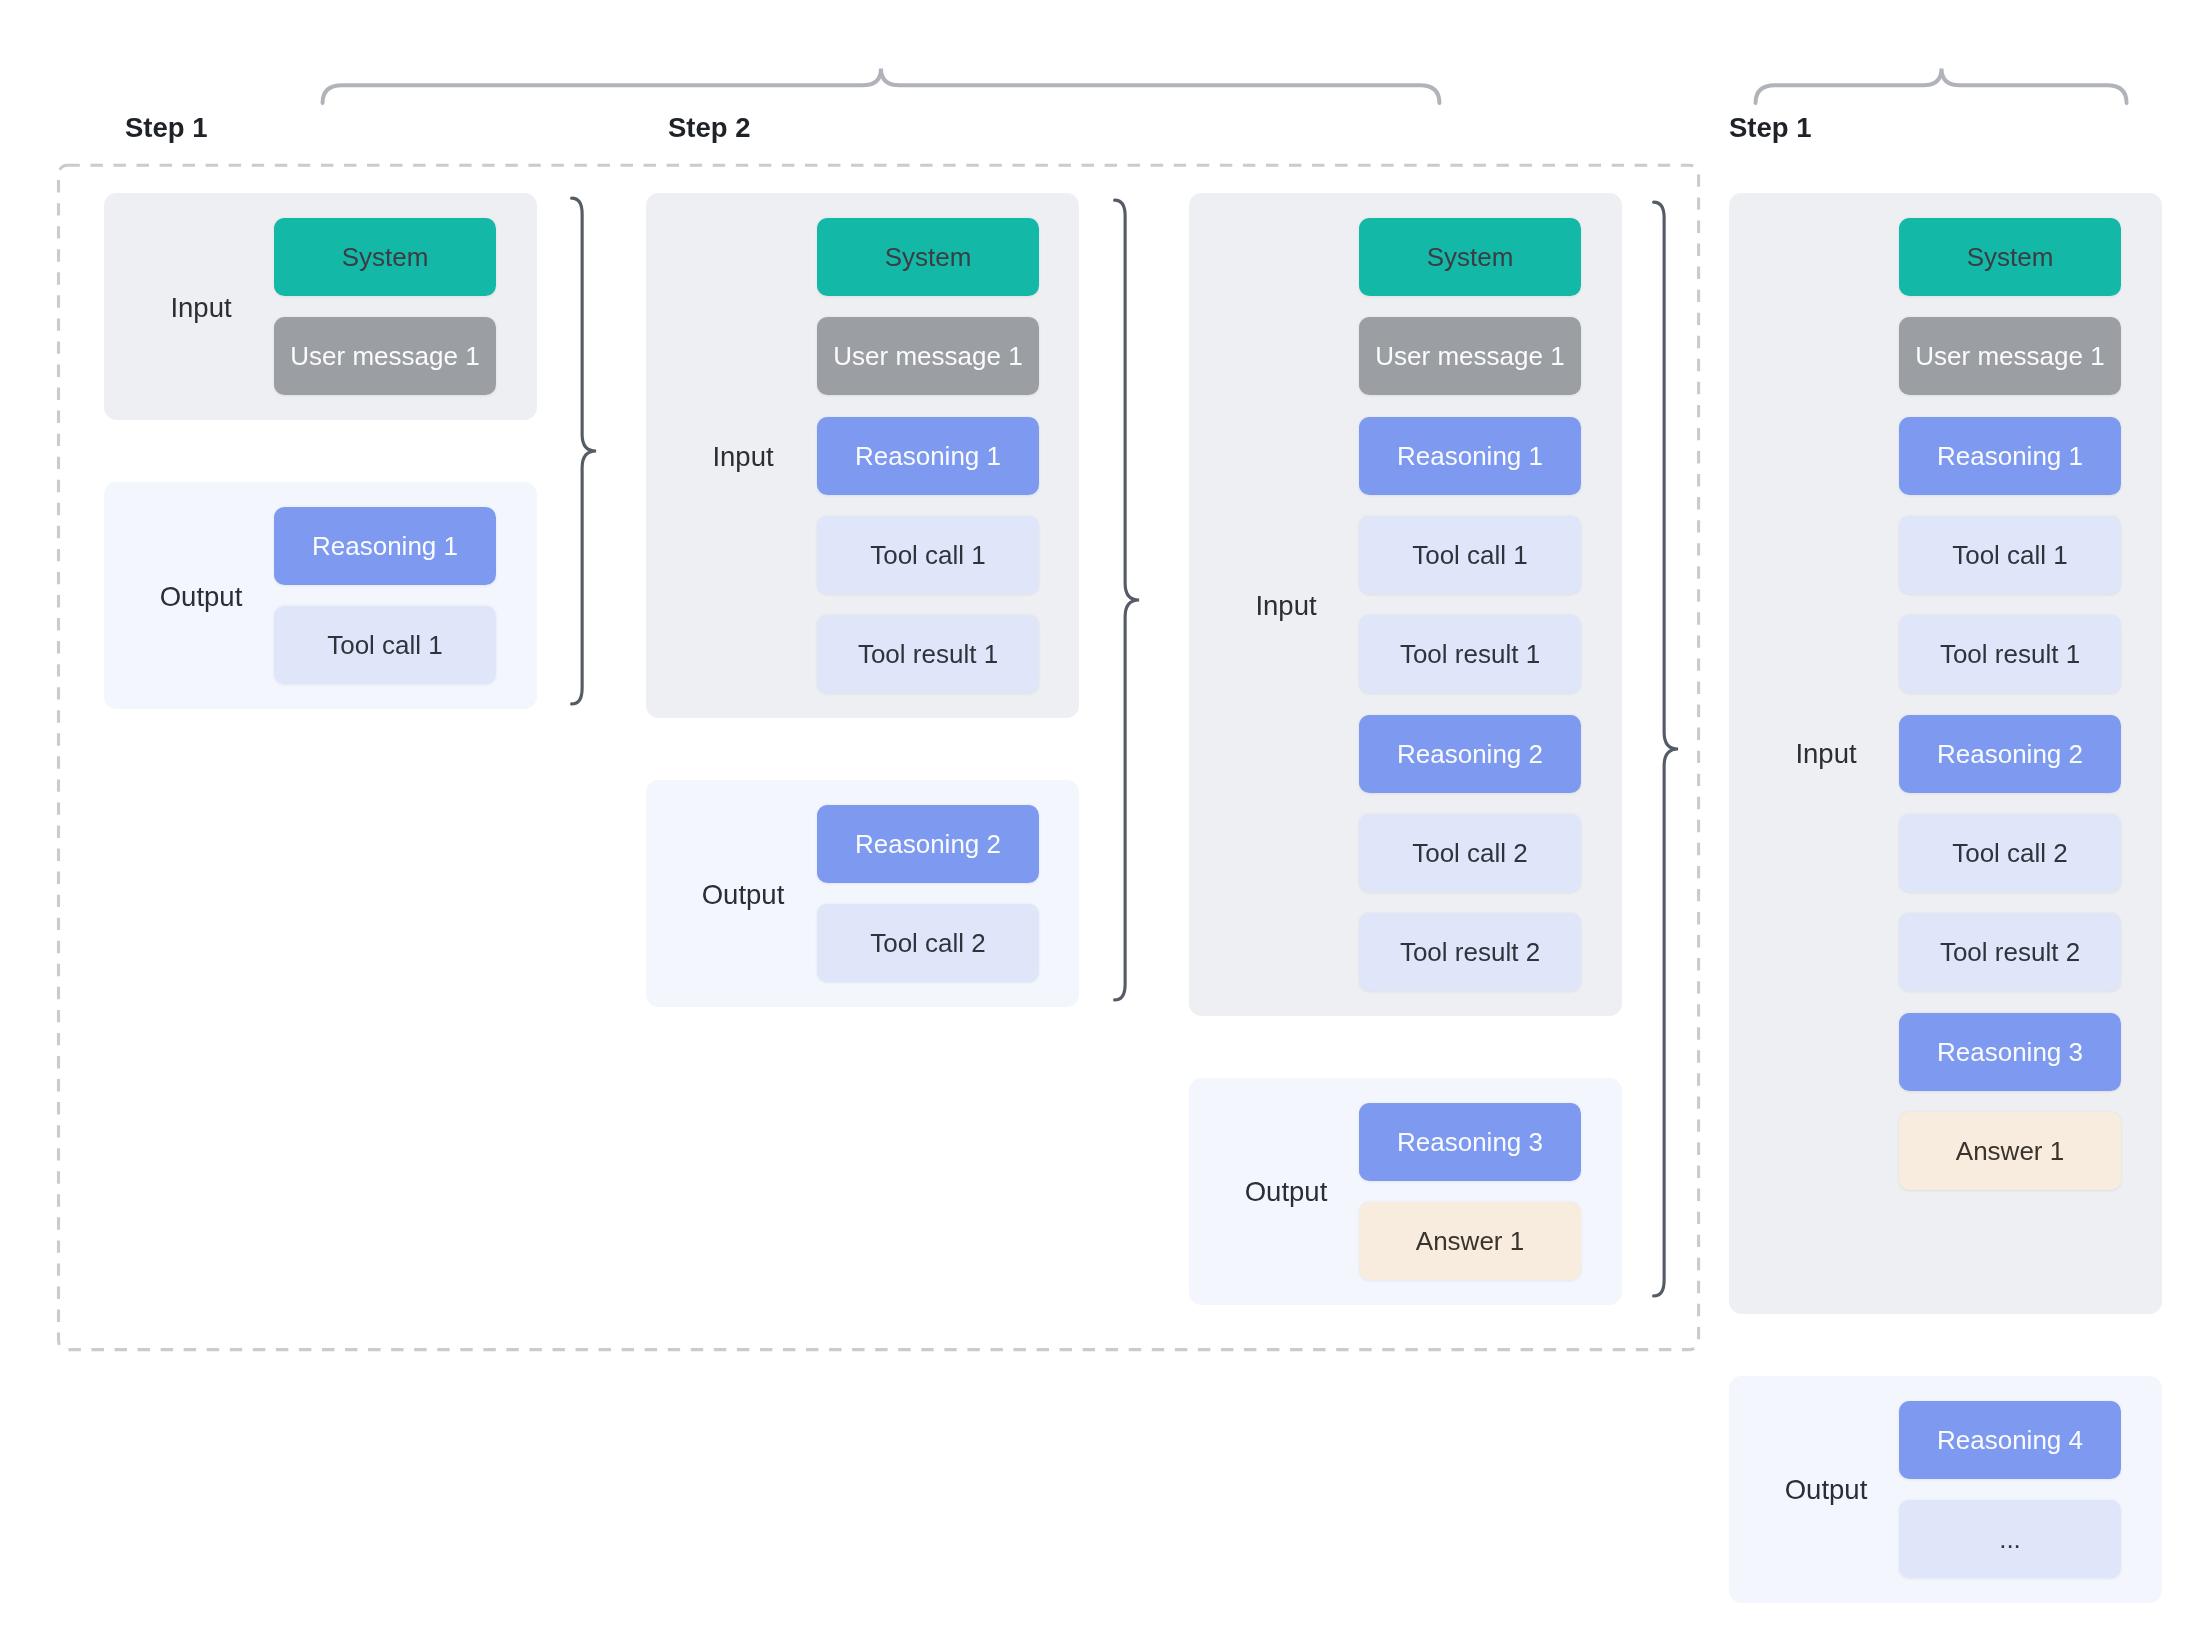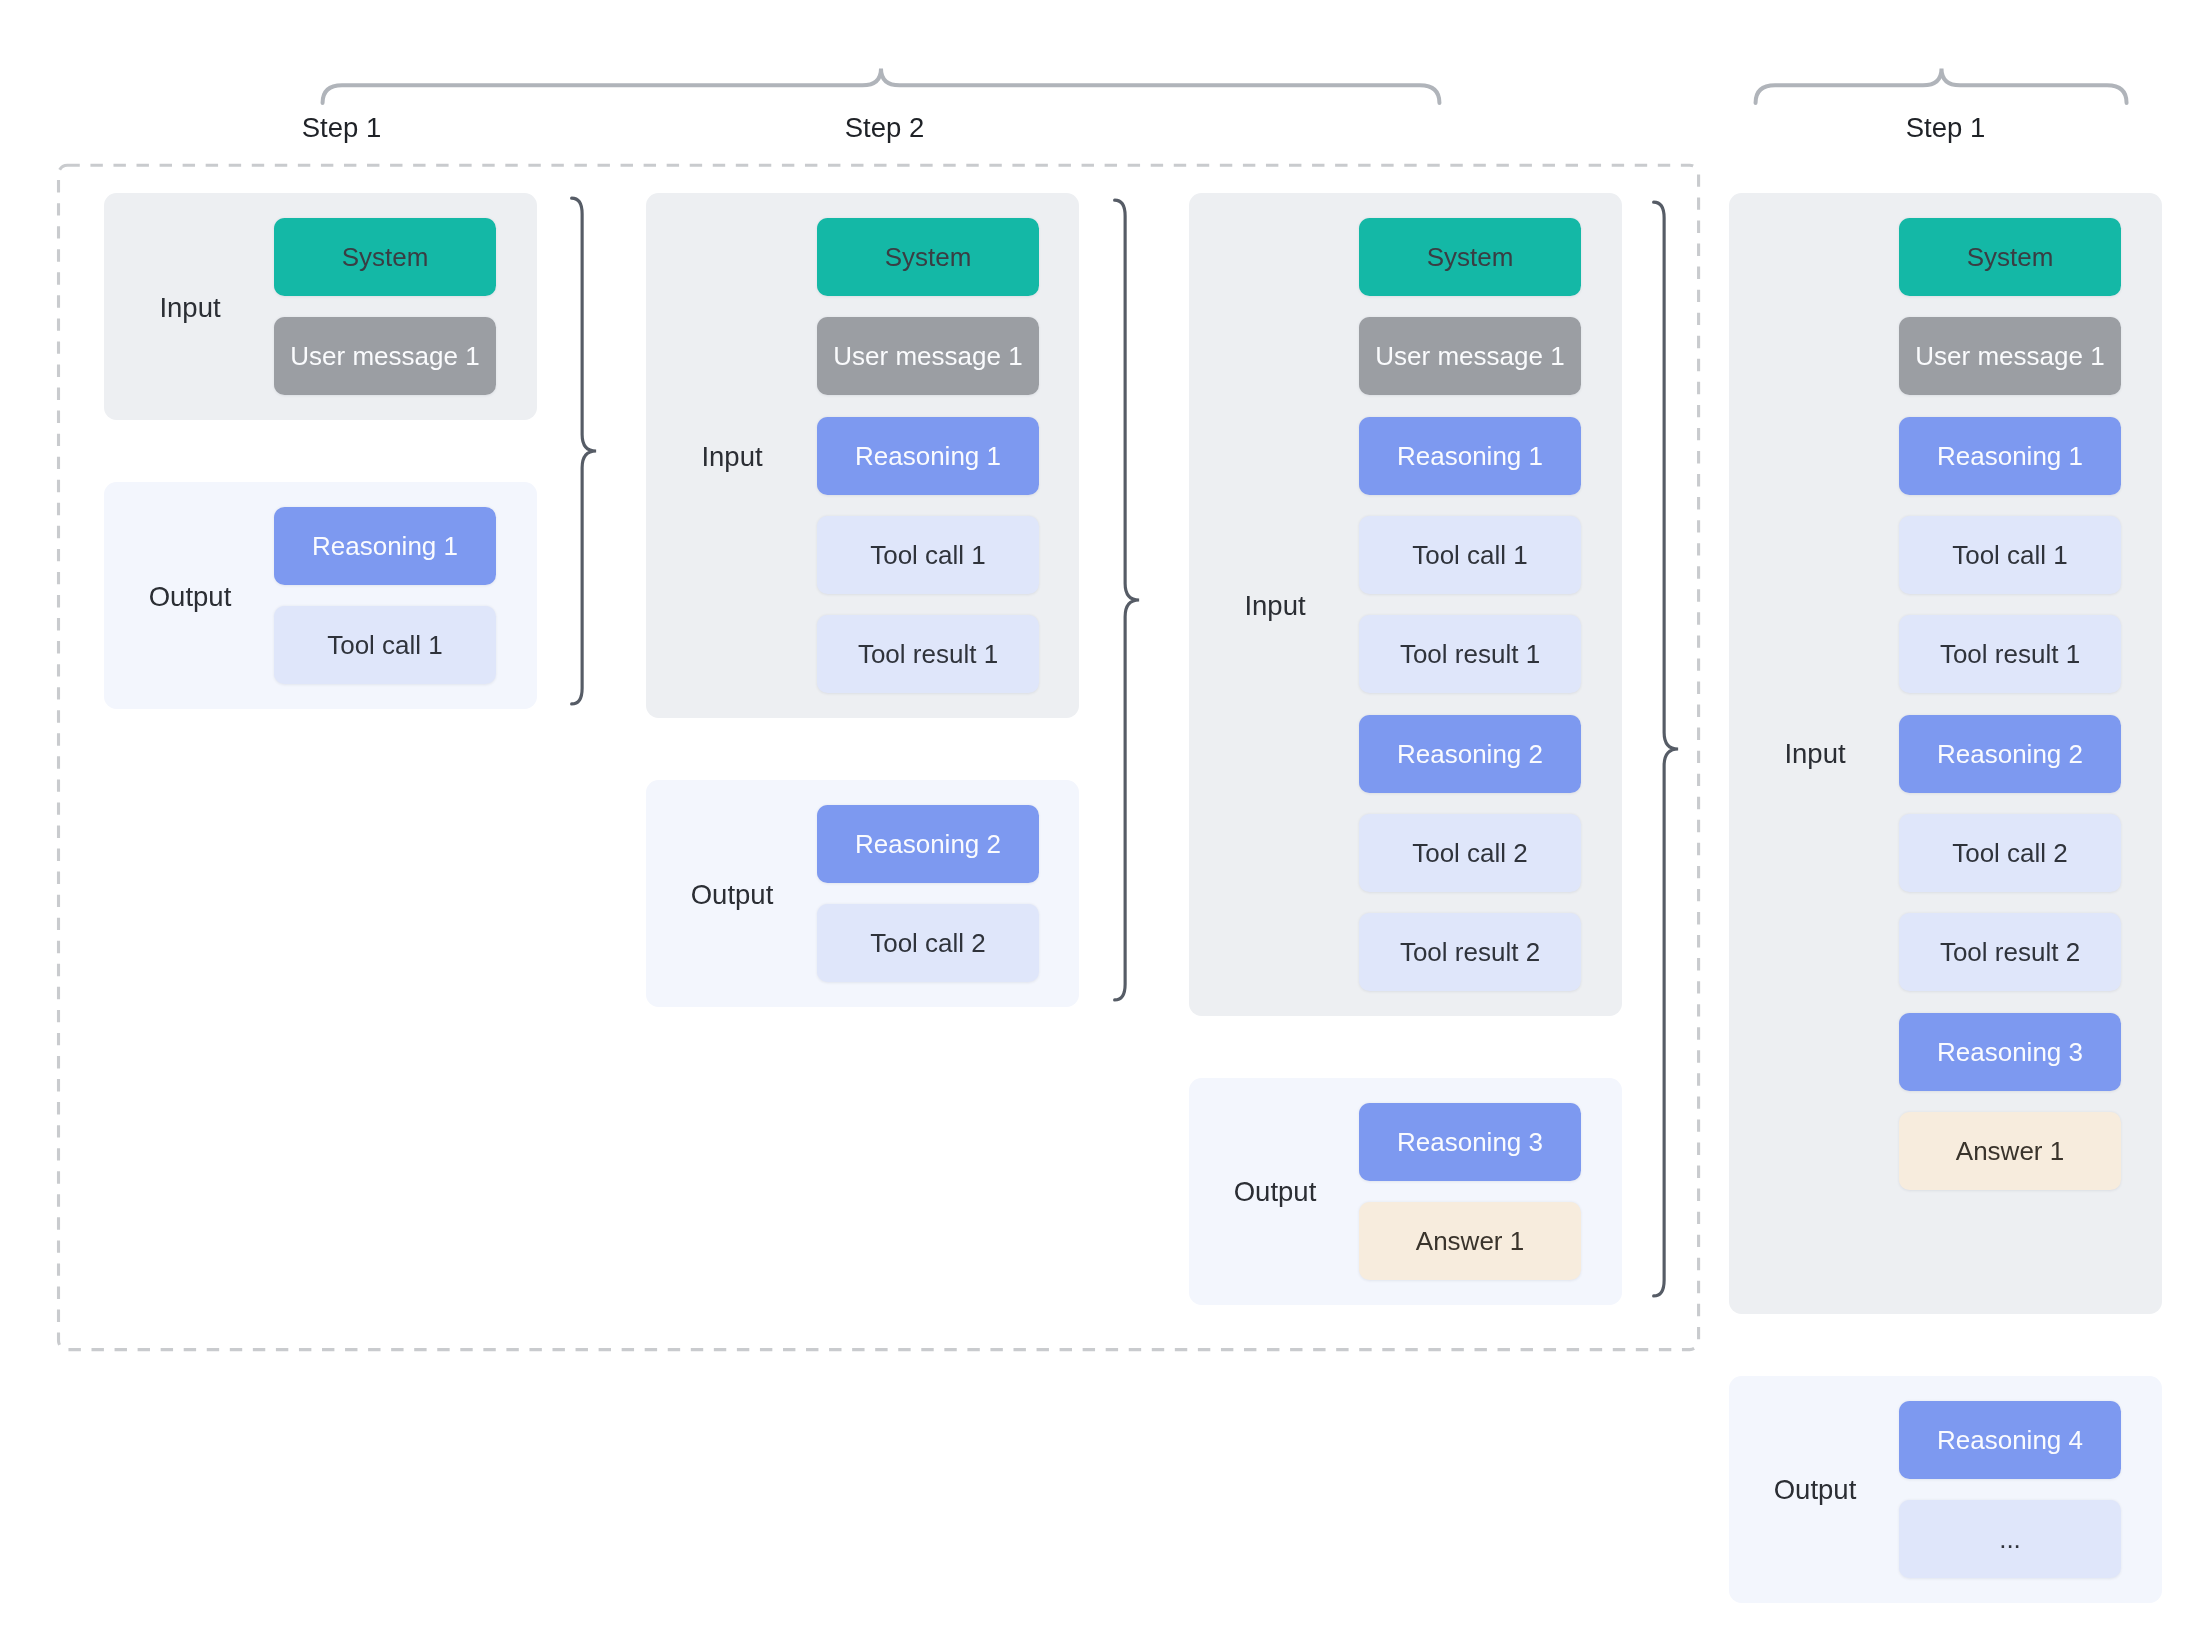--- a/index.html
+++ b/index.html
@@ -1,26 +1,26 @@
 <!DOCTYPE html>
 <html style="font-size:14px"><head>
 <meta charset="utf-8">
 <style>
   html,body{margin:0;padding:0;background:#ffffff;}
   .canvas{position:relative;width:2211px;height:1646px;background:#ffffff;
           font-family:"Liberation Sans", sans-serif;overflow:hidden;}
   .turn-title{position:absolute;top:8.9px;height:41px;line-height:41px;
               font-size:33px;font-weight:700;color:#1f2227;text-align:center;}
   .step-title{position:absolute;top:110px;width:433px;height:35px;line-height:35px;
-              font-size:27.5px;font-weight:400;color:#1f2227;text-align:center;}
+              font-size:27.5px;font-weight:700;color:#1f2227;text-align:left;}
   .panel{position:absolute;width:433px;border-radius:12.4px;}
   .panel.input{background:#edeff2;}
   .panel.output{background:#f3f6fd;}
   .side-label{position:absolute;width:172px;height:30px;line-height:30px;
-              text-align:center;font-size:27.5px;color:#2b2e34;}
+              text-align:center;font-size:27.5px;color:#2b2e34;padding-left:11px;}
   .block{position:absolute;width:222px;height:78px;border-radius:10.6px;
          display:flex;align-items:center;justify-content:center;
          font-size:26px;box-shadow:0 0.9px 2.7px rgba(25,35,60,.08);}
   .block.system{background:#14b8a6;color:#3a3d43;}
   .block.user{background:#9b9ea3;color:#fafbfd;}
   .block.reasoning{background:#7d99f0;color:#fafbfe;}
   .block.tool{background:#dfe6fa;color:#2f333b;}
   .block.answer{background:#f7ecdd;color:#3a342c;}
   svg.overlay{position:absolute;}
 </style>

